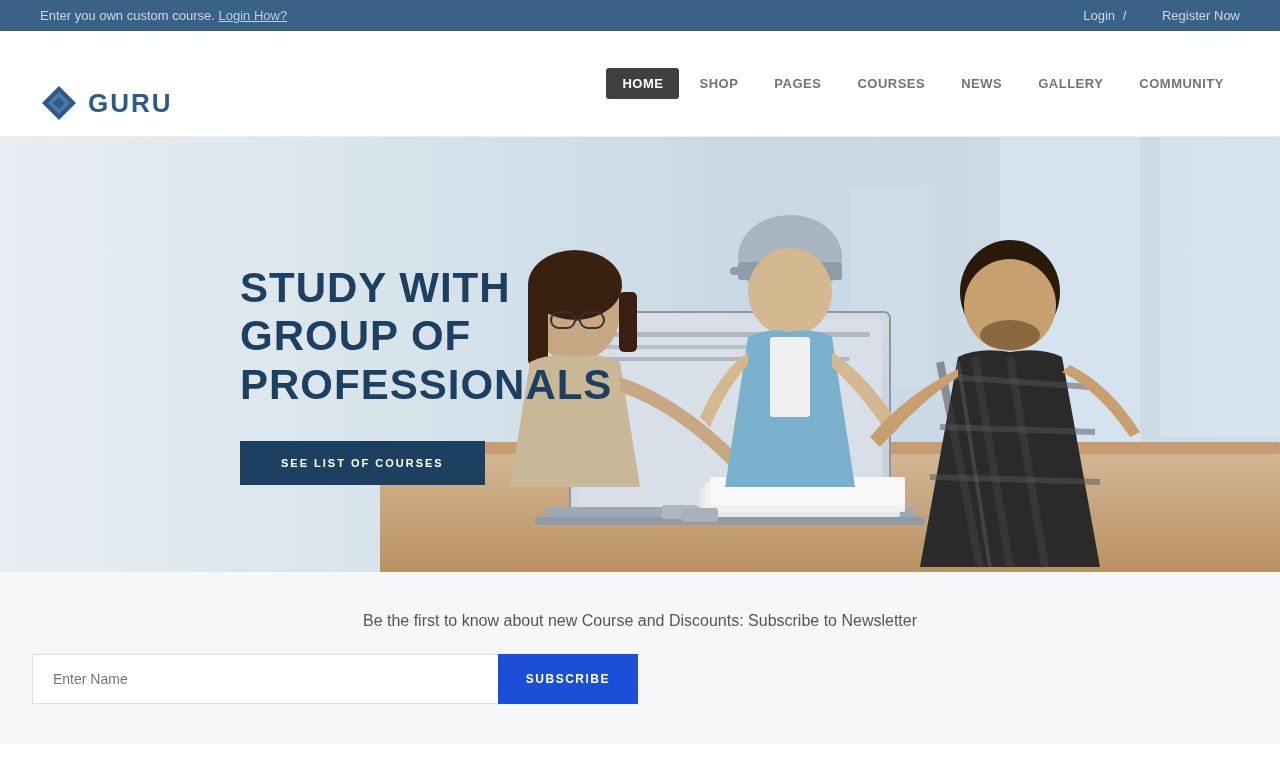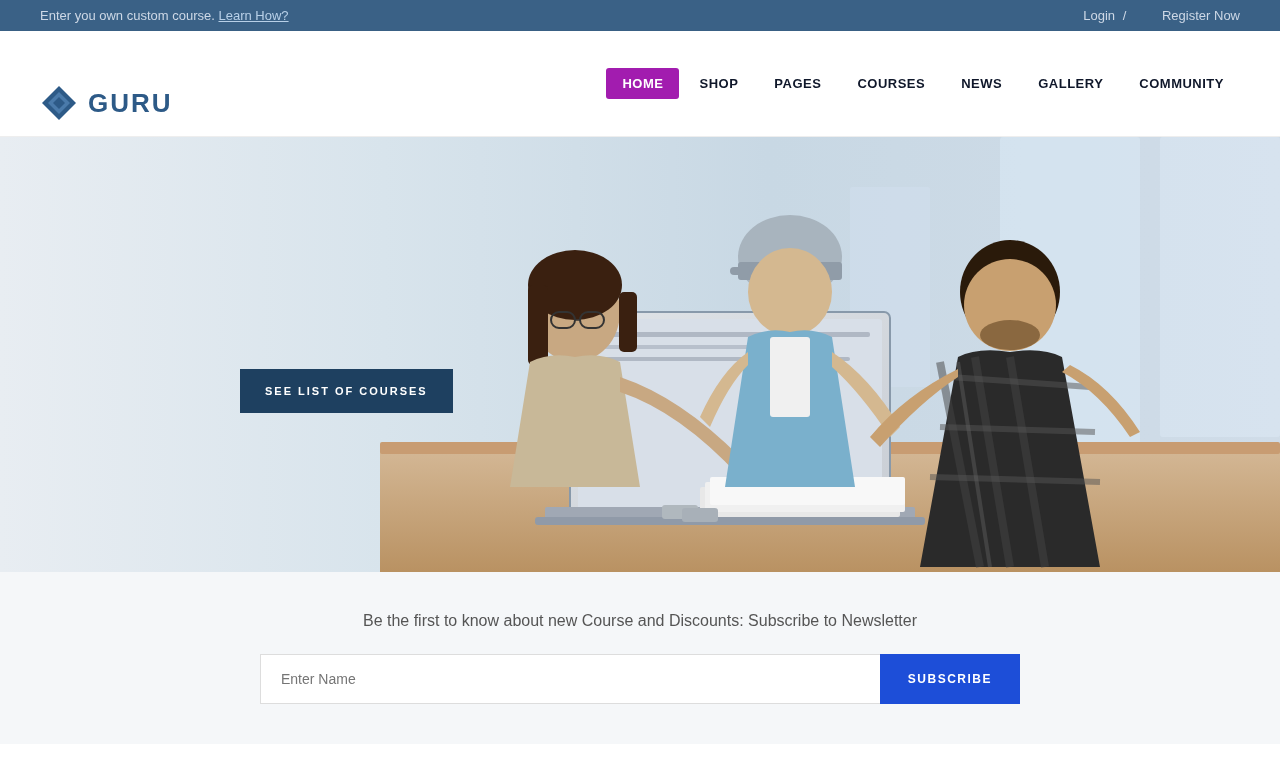--- a/index.html
+++ b/index.html
@@ -56,28 +56,28 @@
     }
     .nav {
       display: flex;
       align-items: center;
       gap: 4px;
     }
     .nav-item {
       padding: 8px 16px;
       font-size: 13px;
       font-weight: 600;
-      color: #0f172a;
+      color: #737373;
       text-transform: uppercase;
       letter-spacing: 0.5px;
       cursor: pointer;
       text-decoration: none;
     }
     .nav-item.active {
-      background: #a21caf;
+      background: #404040;
       color: #fff;
       border-radius: 3px;
     }
 
     
     .hero {
       position: relative;
       width: 1280px;
       height: 435px;
       background: linear-gradient(135deg, #dce6ef 0%, #c8d8e8 30%, #b0c8dc 60%, #a8bfd0 100%);
@@ -102,49 +102,48 @@
       font-weight: 900;
       color: #1e4060;
       line-height: 1.15;
       text-transform: uppercase;
       letter-spacing: 1px;
       max-width: 400px;
     }
     .hero-cta {
       margin-top: 32px;
       display: inline-block;
-      padding: 16px 25px;
+      padding: 16px 41px;
       background: #1e4060;
       color: #fff;
       font-size: 11px;
       font-weight: 700;
       letter-spacing: 2px;
       text-transform: uppercase;
       border: none;
       cursor: pointer;
     }
 
     
     .newsletter {
       background: #f5f7f9;
-      padding: 40px 24px;
+      padding: 40px 32px;
       display: flex;
       flex-direction: column;
-      align-items: center;
     }
     .newsletter-text {
       font-size: 16px;
       color: #555;
       margin-bottom: 24px;
       text-align: center;
     }
     .newsletter-form {
       display: flex;
       gap: 0;
-      width: 760px;
+      width: 606px;
     }
     .newsletter-input {
       flex: 1;
       padding: 16px 20px;
       border: 1px solid #ddd;
       font-size: 14px;
       color: #999;
       outline: none;
       background: #fff;
     }
@@ -185,21 +184,21 @@
     }
 
     
   </style>
 </head>
 <body>
 
 <div class="top-bar">
   <div>
     <span>Enter you own custom course.</span>
-    <a>Learn How?</a>
+    <a>Login How?</a>
   </div>
   <div class="top-bar-right">
     <a>Login</a>
     <span>/</span>
     <a>Register Now</a>
   </div>
 </div>
 
 <header class="header">
   <div class="logo">
@@ -317,20 +316,25 @@
     <line x1="940" y1="290" x2="1095" y2="295" stroke="#555" stroke-width="6" opacity="0.5"></line>
     <line x1="930" y1="340" x2="1100" y2="345" stroke="#555" stroke-width="6" opacity="0.5"></line>
 
     <line x1="958" y1="225" x2="990" y2="430" stroke="#666" stroke-width="4" opacity="0.4"></line>
 
     <path d="M1062 235 Q1100 255 1130 300 L1140 295 Q1110 248 1070 228 Z" fill="#c8a070"></path>
     <path d="M958 240 Q920 265 880 310 L870 300 Q905 258 958 232 Z" fill="#c8a070"></path>
   </svg>
 
   <div class="hero-content">
+    <h1 class="hero-title">
+      <span>STUDY WITH</span><br>
+      <span>GROUP OF</span><br>
+      <span>PROFESSIONALS</span>
+    </h1>
     <button class="hero-cta">SEE LIST OF COURSES</button>
   </div>
 </section>
 
 <section class="newsletter">
   <p class="newsletter-text">Be the first to know about new Course and Discounts: Subscribe to Newsletter</p>
   <div class="newsletter-form">
     <input type="text" class="newsletter-input" placeholder="Enter Name" style="">
     <button class="newsletter-btn">SUBSCRIBE</button>
   </div>

